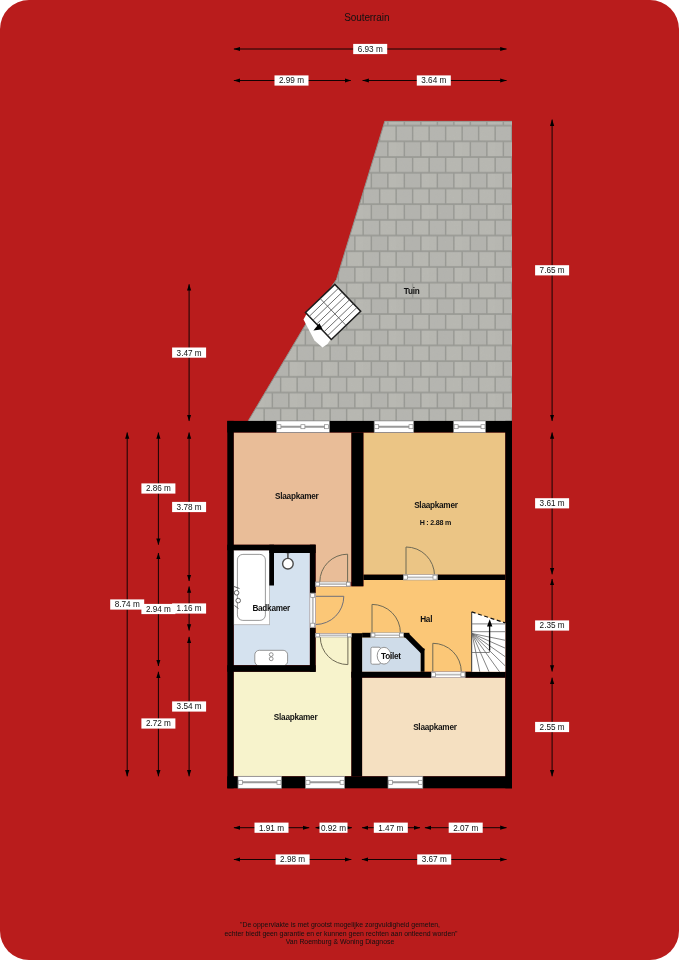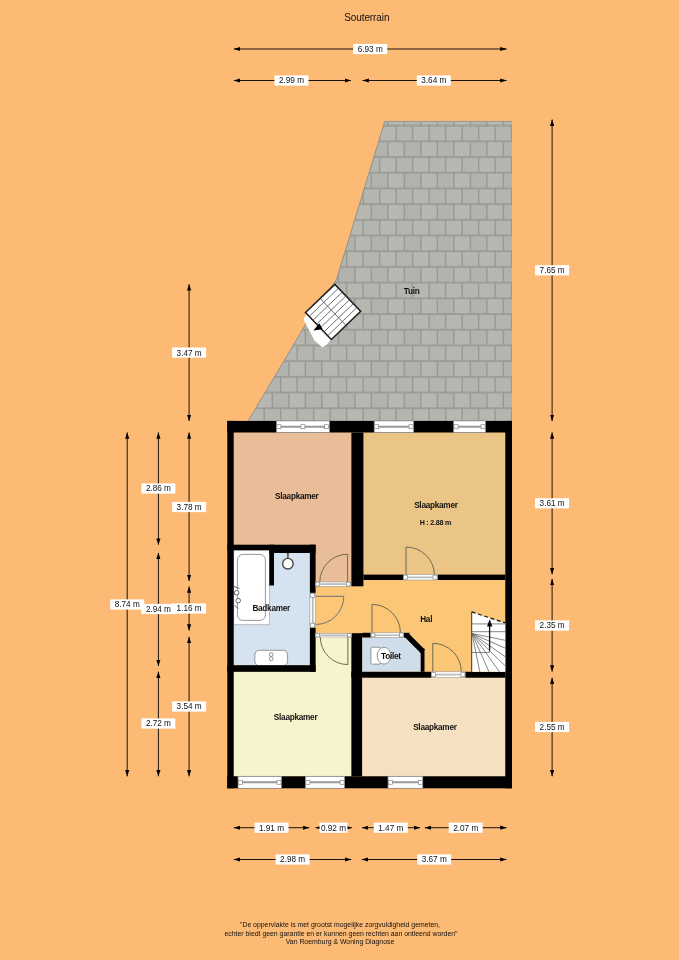--- a/index.html
+++ b/index.html
@@ -1,17 +1,17 @@
 <!DOCTYPE html>
 <html><head>
 <meta charset="utf-8">
 <style>
 html,body{margin:0;padding:0;background:#fff;}
-#page{position:relative;width:679px;height:960px;background:#fdba74;overflow:hidden;
-font-family:"Liberation Sans",sans-serif;}
+#page{position:relative;width:679px;height:960px;background:#b91c1c;overflow:hidden;
+font-family:"Liberation Sans",sans-serif;border-radius:29px;}
 svg text{font-family:"Liberation Sans",sans-serif;fill:#111;}
 </style>
 </head>
 <body>
 <div id="page">
 <svg width="679" height="960" viewBox="0 0 679 960">
 <defs>
 <marker id="ah" markerWidth="8" markerHeight="6" refX="6.3" refY="2.6" orient="auto-start-reverse" markerUnits="userSpaceOnUse">
 <path d="M0,0.5 L6.6,2.6 L0,4.7 Z" fill="#000"></path>
 </marker>

